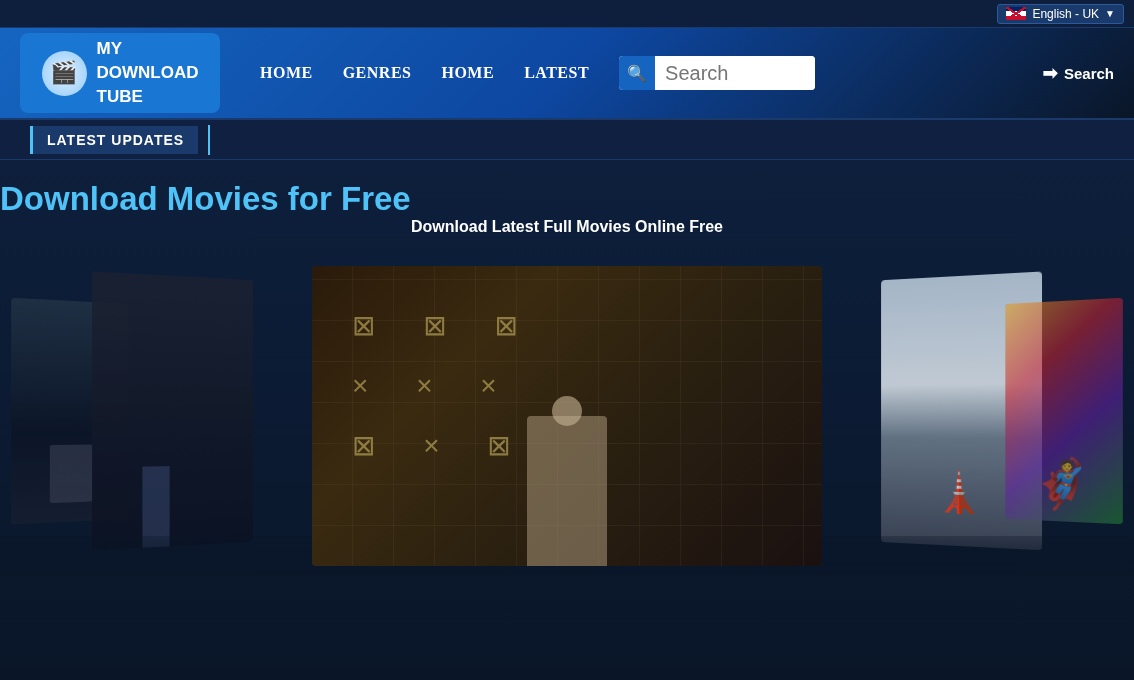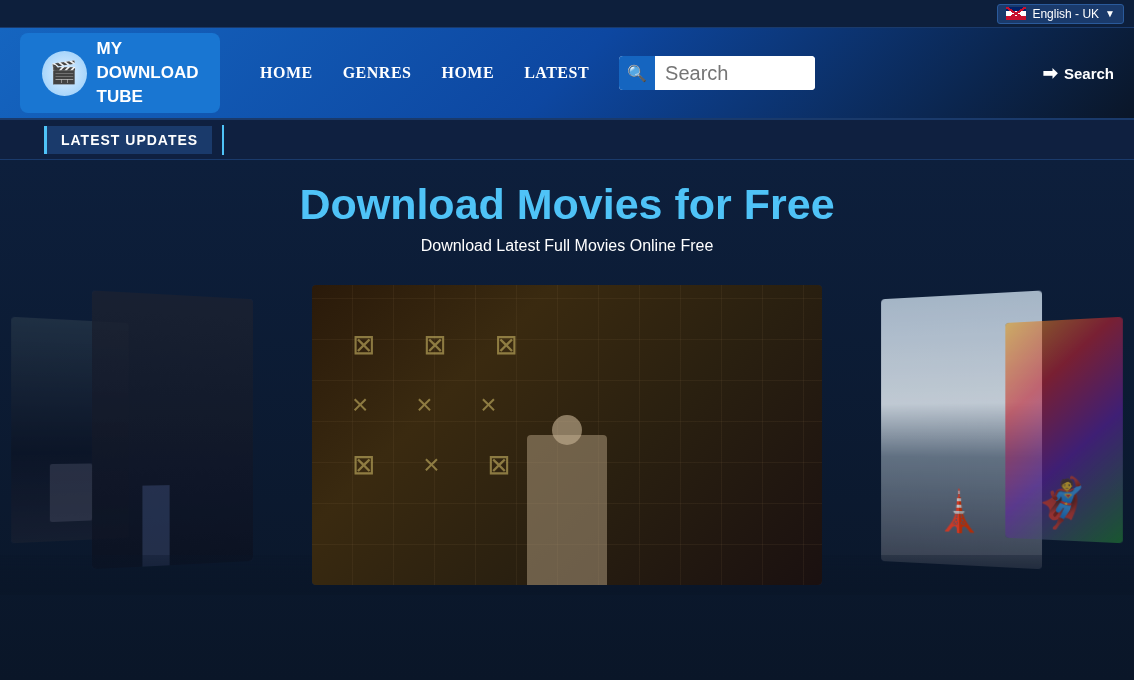--- a/index.html
+++ b/index.html
@@ -165,21 +165,21 @@
       font-size: 18px;
     }
 
     
     .latest-updates-bar {
       background: #0f2040;
       border-top: 2px solid #1a3a6b;
       height: 42px;
       display: flex;
       align-items: center;
-      padding: 0 44px;
+      padding: 0 30px;
       border-bottom: 1px solid #1a3a6b;
     }
     .latest-updates-label {
       background: #1a3a6b;
       color: #fff;
       font-size: 14px;
       font-weight: 700;
       letter-spacing: 1px;
       padding: 6px 14px;
       border-left: 3px solid #4fc3f7;
@@ -195,32 +195,31 @@
     
     .main-content {
       background: linear-gradient(to bottom, #0d1f3c 0%, #0a1628 100%);
       padding: 20px 0 0 0;
       position: relative;
       height: calc(680px - 28px - 90px - 42px);
       overflow: hidden;
     }
 
     .hero-title {
-      text-align: center;
       color: #4fc3f7;
-      font-size: 43px;
+      font-size: 33px;
       font-weight: 700;
-      margin-bottom: 8px;
+      margin-bottom: 0;
     }
 
     .hero-subtitle {
       text-align: center;
       color: #ffffff;
       font-size: 16px;
-      font-weight: 400;
+      font-weight: 700;
       margin-bottom: 20px;
     }
 
     
     .carousel {
       display: flex;
       align-items: center;
       justify-content: center;
       position: relative;
       height: 320px;

